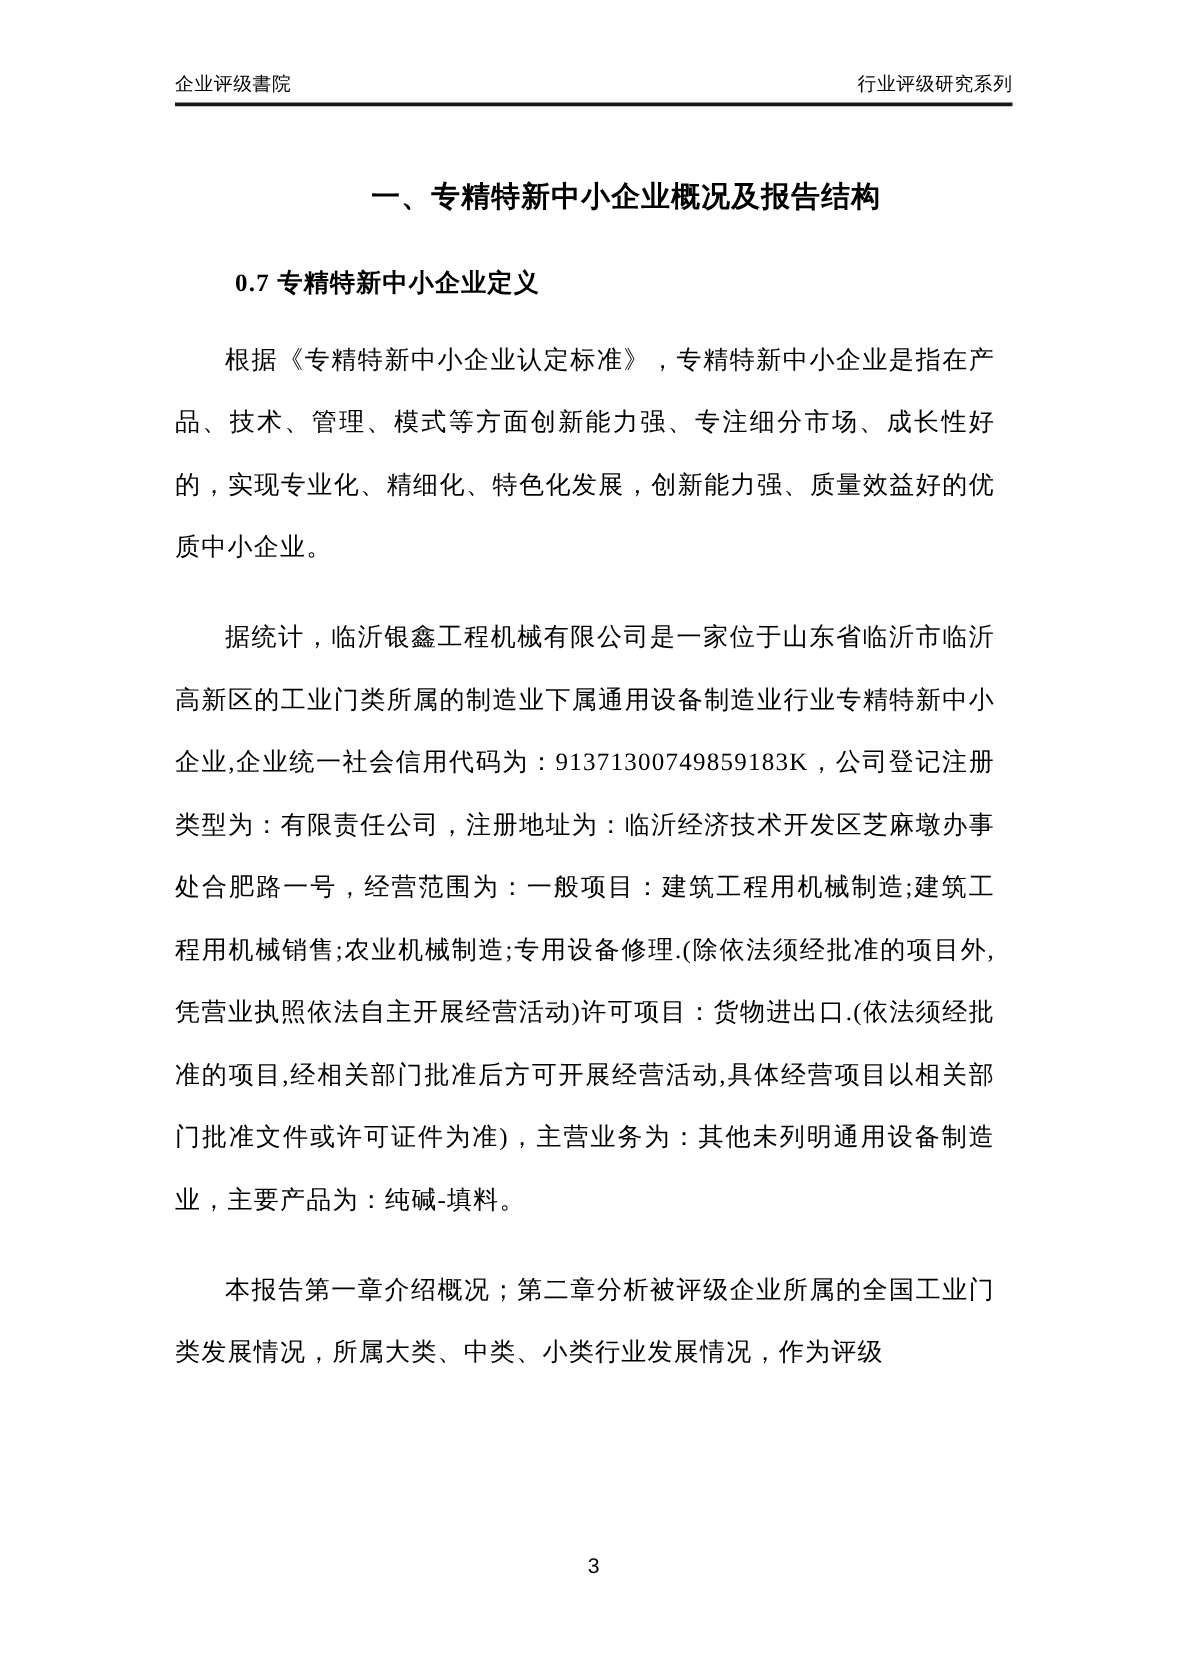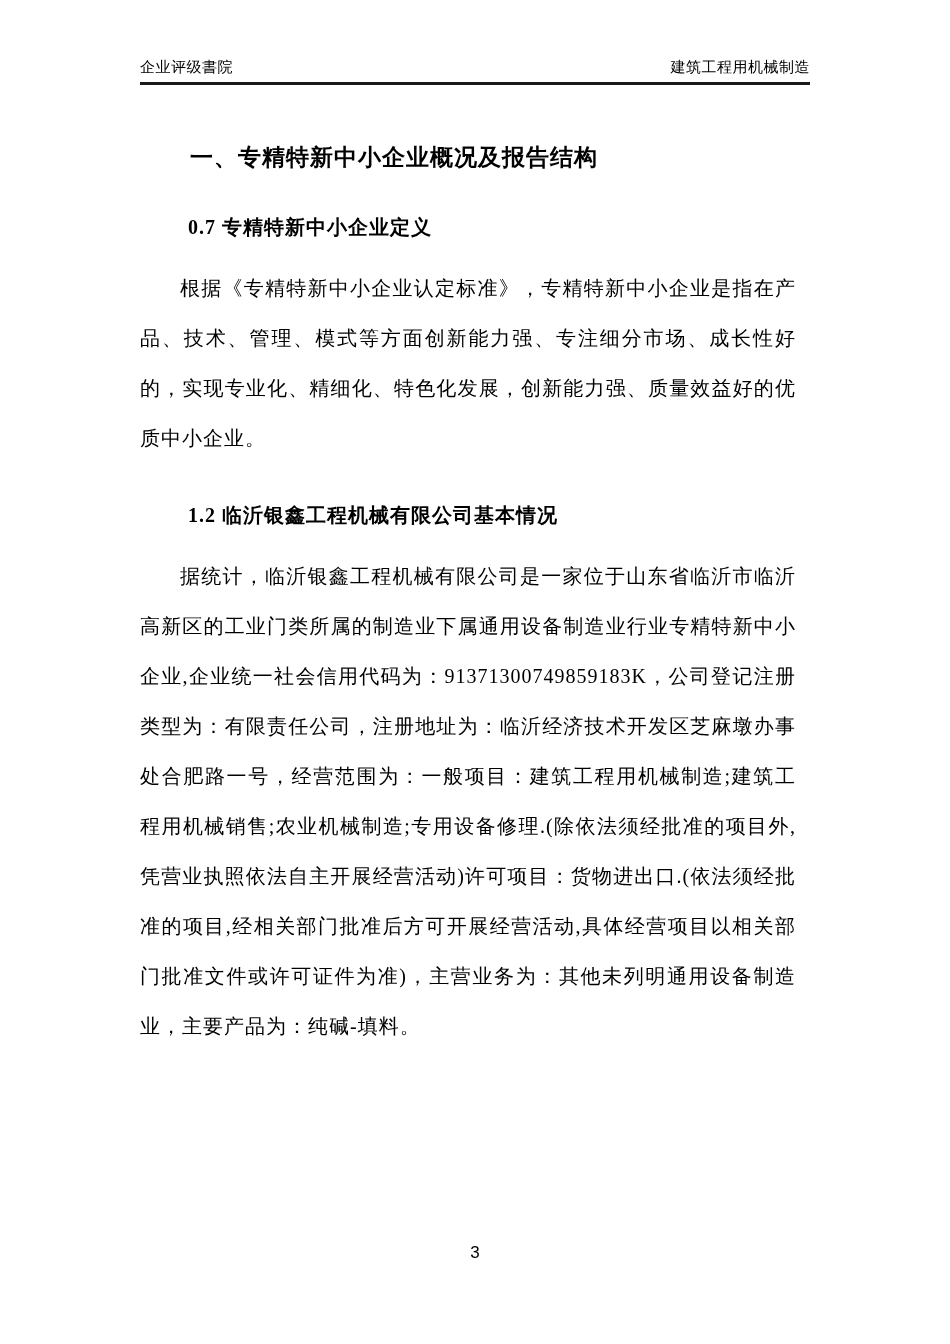--- a/index.html
+++ b/index.html
@@ -37,20 +37,21 @@
     top: 89px;
     left: 140px;
     width: 672px;
   }
   .chapter-title {
     font-size: 23px;
     font-weight: bold;
     line-height: 34px;
     margin: 52px 0 0 50px;
     letter-spacing: 1px;
+    text-align: center;
   }
   .section-heading {
     font-size: 20px;
     font-weight: bold;
     line-height: 28px;
     margin: 38px 0 0 48px;
     letter-spacing: 1px;
   }
   .body-paragraph {
     font-size: 20px;
@@ -70,33 +71,33 @@
     font-size: 17px;
   }
 </style>
 </head>
 <body>
 
 <div class="page">
 
   <header class="page-header">
     <span>企业评级書院</span>
-    <span>建筑工程用机械制造</span>
+    <span>行业评级研究系列</span>
   </header>
 
   <main class="doc-body">
 
     <h1 class="chapter-title">一、专精特新中小企业概况及报告结构</h1>
 
     <h2 class="section-heading">0.7 专精特新中小企业定义</h2>
     <p class="body-paragraph">根据《专精特新中小企业认定标准》，专精特新中小企业是指在产品、技术、管理、模式等方面创新能力强、专注细分市场、成长性好的，实现专业化、精细化、特色化发展，创新能力强、质量效益好的优质中小企业。</p>
 
-    <h2 class="section-heading">1.2 临沂银鑫工程机械有限公司基本情况</h2>
     <p class="body-paragraph">据统计，临沂银鑫工程机械有限公司是一家位于山东省临沂市临沂高新区的工业门类所属的制造业下属通用设备制造业行业专精特新中小企业,企业统一社会信用代码为：91371300749859183K，公司登记注册类型为：有限责任公司，注册地址为：临沂经济技术开发区芝麻墩办事处合肥路一号，经营范围为：一般项目：建筑工程用机械制造;建筑工程用机械销售;农业机械制造;专用设备修理.(除依法须经批准的项目外,凭营业执照依法自主开展经营活动)许可项目：货物进出口.(依法须经批准的项目,经相关部门批准后方可开展经营活动,具体经营项目以相关部门批准文件或许可证件为准)，主营业务为：其他未列明通用设备制造业，主要产品为：纯碱-填料。</p>
 
+    <p class="body-paragraph">本报告第一章介绍概况；第二章分析被评级企业所属的全国工业门类发展情况，所属大类、中类、小类行业发展情况，作为评级</p>
 
   </main>
 
   <footer class="page-footer">
     <span>3</span>
   </footer>
 
 </div>
 
 </body></html>

